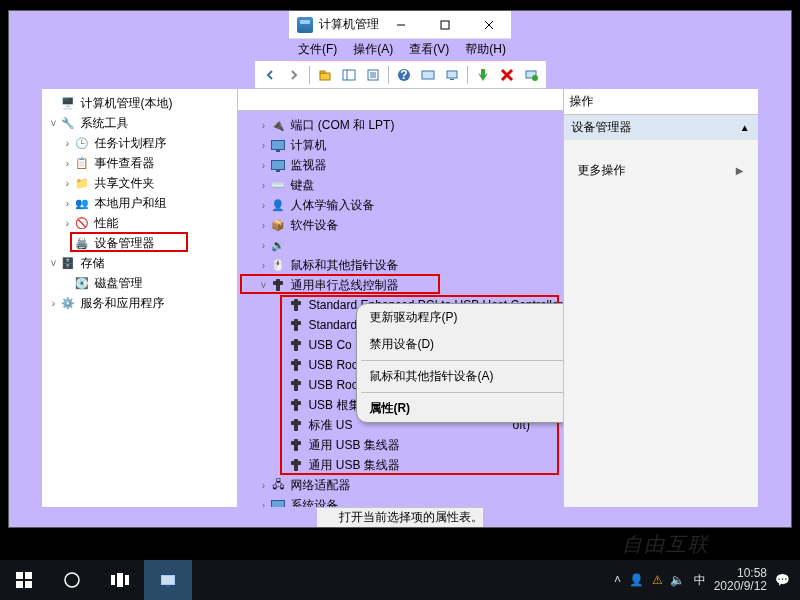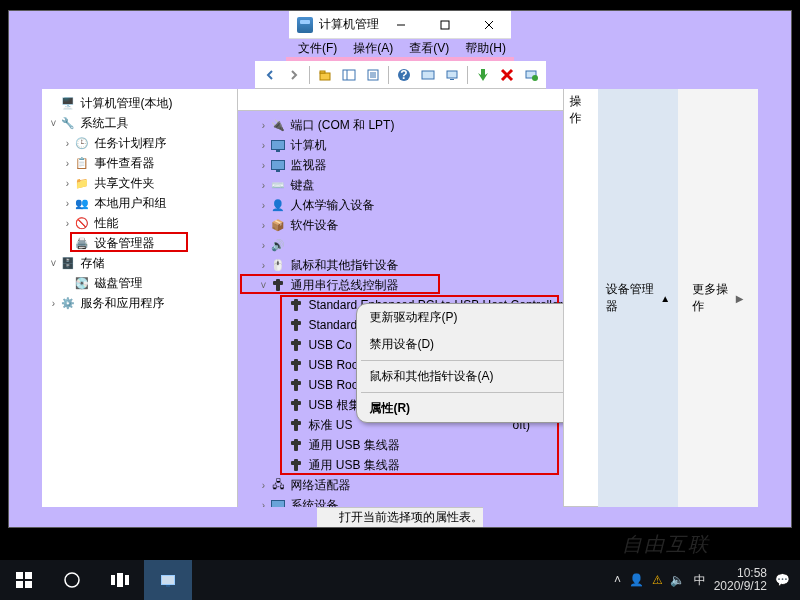--- a/index.html
+++ b/index.html
@@ -7,34 +7,34 @@
 
 .window { position: absolute; left: 8px; top: 10px; width: 784px; height: 518px; background: #c4b5fd; border: 1px solid #5a5a5a; display: flex; flex-direction: column; align-items: center; }
 .titlebar { height: 28px; background: #fff; display: flex; align-items: center; padding-left: 8px; border-bottom: 1px solid #ddd; }
 .titlebar .app-icon { width: 16px; height: 16px; background: linear-gradient(#4a90d0,#2a6aa0); border-radius: 2px; margin-right: 6px; position: relative; }
 .titlebar .app-icon::after { content:""; position:absolute; left:3px; top:3px; width:10px; height:4px; background:#9cf; border-radius:1px;}
 .titlebar .title { flex: 1; font-size: 12px; }
 .winbtns { display: flex; height: 100%; }
 .winbtn { width: 44px; display: flex; align-items: center; justify-content: center; font-size: 13px; cursor: default; }
 .winbtn svg { width: 10px; height: 10px; }
 
-.menubar { height: 22px; display: flex; align-items: center; padding-left: 4px; border-bottom: 4px solid #f9a8d4; }
+.menubar { height: 22px; display: flex; align-items: center; padding-left: 4px; border-bottom: 1px solid #f9a8d4; }
 .menubar span { padding: 2px 8px; cursor: default; }
 
 .toolbar { height: 28px; display: flex; align-items: center; padding: 0 4px; border-bottom: 1px solid #c5c5c5; gap:2px; background:#fff;}
 .tbtn { width: 22px; height: 22px; display: flex; align-items: center; justify-content: center; border: 1px solid transparent; }
 .tsep { width:1px; height:18px; background:#bbb; margin:0 2px;}
 
 .body { flex: 1; display: flex; min-height: 0; }
 .leftpane { width: 196px; border-right: 1px solid #c5c5c5; overflow: auto; padding: 4px 0; background:#fff;}
 .midpane { flex: 1; display: flex; flex-direction: column; border-right:1px solid #c5c5c5; position: relative; }
 .midhead { height: 22px; border-bottom: 1px solid #c5c5c5; display:flex; align-items:center; padding-left:8px; background:#fff;}
 .midtree { flex:1; overflow:auto; padding:4px 0; position: relative;}
 
-.rightpane { width: 194px; display:flex; flex-direction:row; background:#f4f4f4;}
+.rightpane { width: 194px; display:flex; flex-direction:column; background:#f4f4f4;}
 .rightpane .rhead { background:#fff; border-bottom:1px solid #c5c5c5; padding:4px 6px; font-size:12px;}
 .rightpane .rsub { background:#dce6f2; padding:4px 8px; display:flex; justify-content:space-between; align-items:center; margin:0;}
 .rightpane .rsub .arrow { font-size:10px;}
 .rightpane .ritem { padding:22px 14px; display:flex; justify-content:space-between; align-items:center;}
 .rightpane .ritem .chev { font-size:10px; color:#666;}
 
 .tree-row { display:flex; align-items:center; height:20px; padding-left:4px; white-space:nowrap; cursor:default; position: relative;}
 .exp { width:14px; text-align:center; color:#666; font-size:10px; user-select:none;}
 .ticon { width:16px; height:16px; margin-right:4px; display:inline-flex; align-items:center; justify-content:center; font-size:11px; }
 .tlabel { font-size:12px; }

